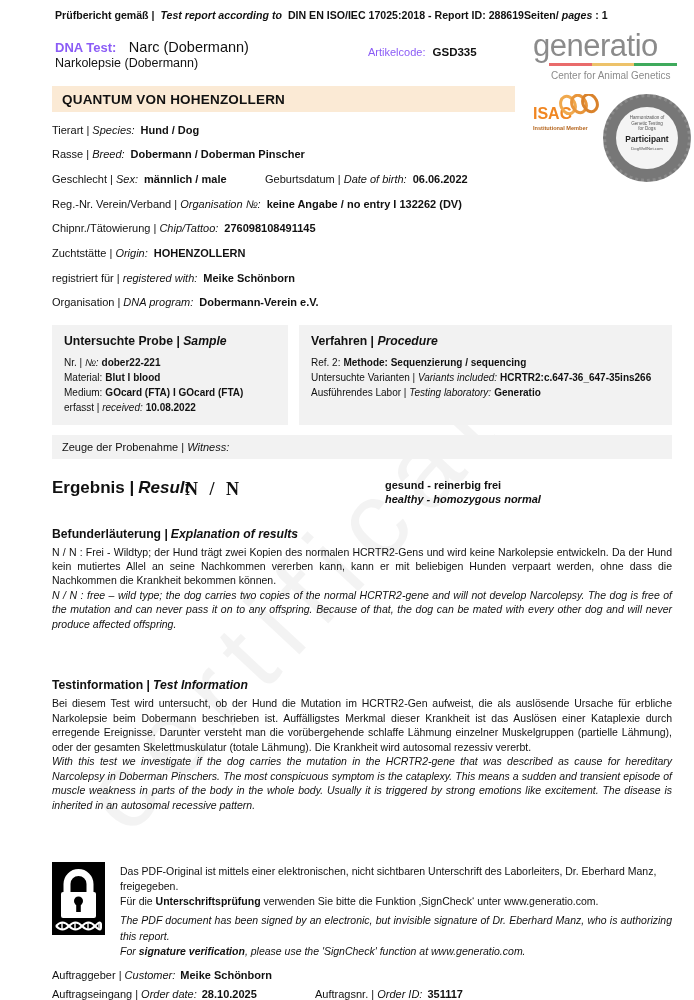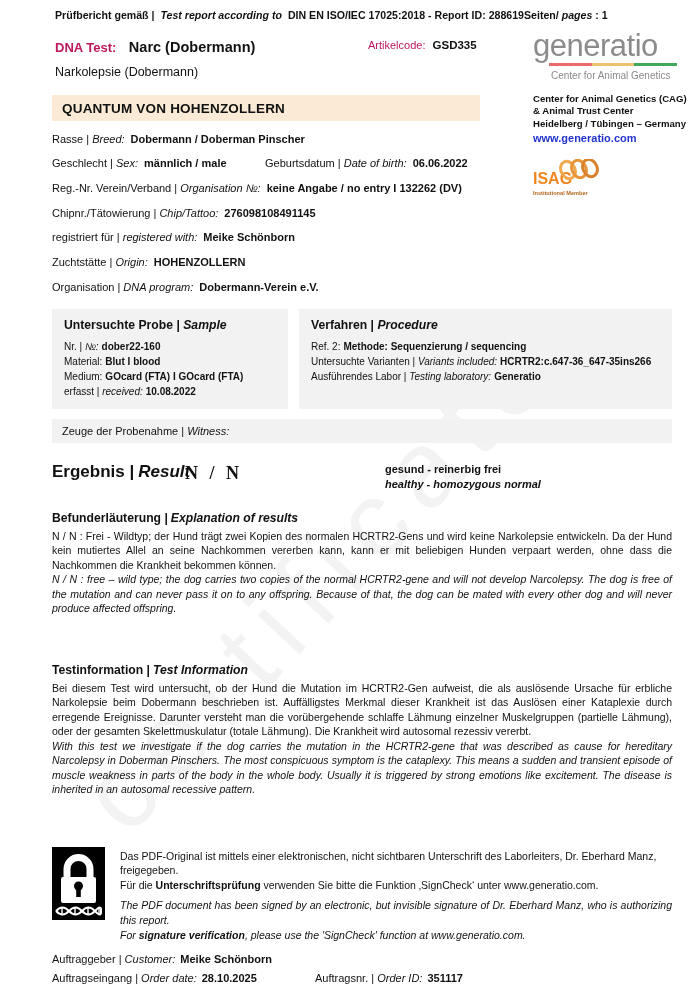--- a/index.html
+++ b/index.html
@@ -3,36 +3,36 @@
 <meta charset="utf-8">
 <style>
   * { margin:0; padding:0; box-sizing:border-box; }
   html,body { background:#ffffff; }
   body { font-family:"Liberation Sans", sans-serif; color:#111; }
   .page { position:relative; width:694px; height:1000px; background:#fff; overflow:hidden; }
 
   .b  { font-weight:bold; }
   .i  { font-style:italic; }
   .bi { font-weight:bold; font-style:italic; }
-  .gray { color:#be185d; }
+  .gray { color:#8b5cf6; }
 
   .watermark { position:absolute; left:55px; top:770px; transform:rotate(-47deg); transform-origin:0 0;
     font-size:108px; letter-spacing:16px; color:#000; opacity:0.045; white-space:nowrap; z-index:0; }
 
   .top-meta { display:flex; padding:9px 22px 0 55px;
     font-size:10.6px; font-weight:bold; position:relative; z-index:1; }
   .top-meta .bi { margin:0 3px; }
 
   .title-block { position:relative; margin-top:17px; z-index:1; }
   .dna-line { padding-left:55px; }
   .dna-label { font-size:13px; }
-  .test-name { font-size:14.5px; font-weight:bold; margin-left:8px; }
-  .artikel { position:absolute; left:368px; top:1px; font-size:11px; }
+  .test-name { font-size:14.5px; font-weight:normal; margin-left:8px; }
+  .artikel { position:absolute; left:368px; top:8px; font-size:11px; }
   .artikel .av { margin-left:4px; font-size:11.5px; }
-  .subtitle { padding-left:55px; margin-top:9px; font-size:12.5px; }
+  .subtitle { padding-left:55px; font-size:12.5px; }
 
   .sidebar { position:absolute; left:533px; top:30px; width:158px; z-index:1; }
   .logo { font-size:31px; color:var(--logo-gray); letter-spacing:-0.5px; line-height:1; }
   .logo-bar { display:flex; width:128px; height:3px; margin:2px 0 4px 16px; }
   .logo-bar .seg { flex:1; height:3px; }
   .logo-bar .r { background:var(--bar-red); }
   .logo-bar .y { background:var(--bar-yellow); }
   .logo-bar .g { background:var(--bar-green); }
   .logo-sub { font-size:10px; color:var(--logo-gray); padding-left:18px; }
   .addr { margin-top:12px; font-size:9.6px; font-weight:bold; line-height:1.3; }
@@ -43,21 +43,21 @@
   .isag-s { font-size:5.6px; font-weight:bold; color:#b5651d; margin-top:3px; }
   .isag-loops { position:absolute; left:26px; top:0px; }
   .seal { width:88px; height:88px; border-radius:50%; border:3px dotted #8a8a8a; background:#777;
     display:flex; align-items:center; justify-content:center; margin-left:4px; }
   .seal-inner { width:62px; height:62px; border-radius:50%; background:#f4f4f4; text-align:center; padding-top:8px; }
   .seal-tiny { font-size:4.6px; color:#555; line-height:1.25; }
   .seal-part { font-size:8.4px; font-weight:bold; color:#222; margin:2px 0; }
   .seal-bottom { font-size:4.2px; color:#555; margin-top:2px; }
 
   .content { position:relative; z-index:1; padding:0 22px 0 52px; }
-  .banner { width:428px; background:var(--peach); margin-top:16px; padding:6px 10px 5px 10px;
+  .banner { width:463px; background:var(--peach); margin-top:16px; padding:6px 10px 5px 10px;
     font-size:13.5px; font-weight:bold; letter-spacing:0.2px; }
 
   .frow { margin-top:11.5px; font-size:11px; line-height:1.2; }
   .frow .val { margin-left:6px; }
   .frow.two { display:flex; }
   .frow.two .col1 { width:213px; }
 
   .boxes { display:flex; margin-top:15px; gap:11px; }
   .box { background:var(--box-gray); padding:9px 12px 10px 12px; }
   .box.sample { width:236px; }
@@ -125,77 +125,83 @@
   </div>
 
   <div class="sidebar">
     <div class="logo">generatio</div>
     <div class="logo-bar">
       <span class="seg r"></span>
         <span class="seg y"></span>
         <span class="seg g"></span>
     </div>
     <div class="logo-sub">Center for Animal Genetics</div>
-    <div class="addr">
-      <div>Center for Animal Genetics (CAG)</div>
-      <div>&amp; Animal Trust Center</div>
-      <div>Heidelberg / Tübingen – Germany</div>
-      <a class="weblink" href="#">www.generatio.com</a>
-    </div>
     <div class="badges">
       <div class="isag">
         <svg class="isag-loops" width="40" height="22" viewBox="0 0 40 22">
           <ellipse cx="9" cy="11" rx="7" ry="9" fill="none" stroke="#f0a94e" stroke-width="3" transform="rotate(-25 9 11)"></ellipse>
           <ellipse cx="20" cy="10" rx="7" ry="9" fill="none" stroke="#e8953a" stroke-width="3" transform="rotate(-25 20 10)"></ellipse>
           <ellipse cx="31" cy="9" rx="7" ry="9" fill="none" stroke="#d9822b" stroke-width="3" transform="rotate(-25 31 9)"></ellipse>
         </svg>
         <div class="isag-t">ISAG</div>
         <div class="isag-s">Institutional Member</div>
       </div>
+      <div class="seal">
+        <div class="seal-inner">
+          <div class="seal-tiny">Harmonization of</div>
+          <div class="seal-tiny">Genetic Testing</div>
+          <div class="seal-tiny">for Dogs</div>
+          <div class="seal-part">Participant</div>
+          <div class="seal-bottom">DogWellNet.com</div>
+        </div>
+      </div>
     </div>
   </div>
 
   <div class="content">
 
     <div class="banner">QUANTUM VON HOHENZOLLERN</div>
 
+    <div class="frow">
+      <span>Tierart |</span> <i>Species:</i><b class="val">Hund / Dog</b>
+    </div>
     <div class="frow">
       <span>Rasse |</span> <i>Breed:</i><b class="val">Dobermann / Doberman Pinscher</b>
     </div>
     <div class="frow two">
       <div class="col1">
         <span>Geschlecht |</span> <i>Sex:</i><b class="val">männlich / male</b>
       </div>
       <div class="col2">
         <span>Geburtsdatum |</span> <i>Date of birth:</i><b class="val">06.06.2022</b>
       </div>
     </div>
     <div class="frow">
       <span>Reg.-Nr. Verein/Verband |</span> <i>Organisation №:</i><b class="val">keine Angabe / no entry I 132262 (DV)</b>
     </div>
     <div class="frow">
       <span>Chipnr./Tätowierung |</span> <i>Chip/Tattoo:</i><b class="val">276098108491145</b>
     </div>
     <div class="frow">
+      <span>Zuchtstätte |</span> <i>Origin:</i><b class="val">HOHENZOLLERN</b>
+    </div>
+    <div class="frow">
       <span>registriert für |</span> <i>registered with:</i><b class="val">Meike Schönborn</b>
-    </div>
-    <div class="frow">
-      <span>Zuchtstätte |</span> <i>Origin:</i><b class="val">HOHENZOLLERN</b>
     </div>
     <div class="frow">
       <span>Organisation |</span> <i>DNA program:</i><b class="val">Dobermann-Verein e.V.</b>
     </div>
 
     <div class="boxes">
       <div class="box sample">
         <div class="box-title">
           <span>Untersuchte Probe |</span> <span class="bi">Sample</span>
         </div>
         <div class="box-line">
-          <span>Nr. |</span> <i>№:</i><b>dober22-160</b>
+          <span>Nr. |</span> <i>№:</i><b>dober22-221</b>
         </div>
         <div class="box-line">
           <span>Material:</span><b>Blut I blood</b>
         </div>
         <div class="box-line">
           <span>Medium:</span><b>GOcard (FTA) I GOcard (FTA)</b>
         </div>
         <div class="box-line">
           <span>erfasst |</span> <i>received:</i><b>10.08.2022</b>
         </div>

